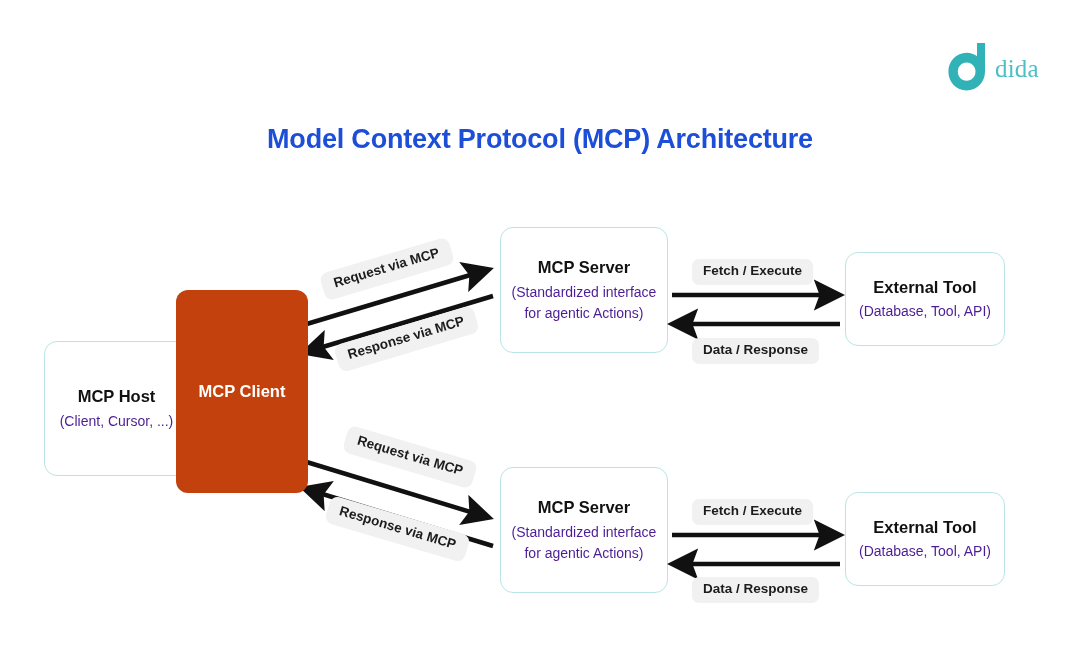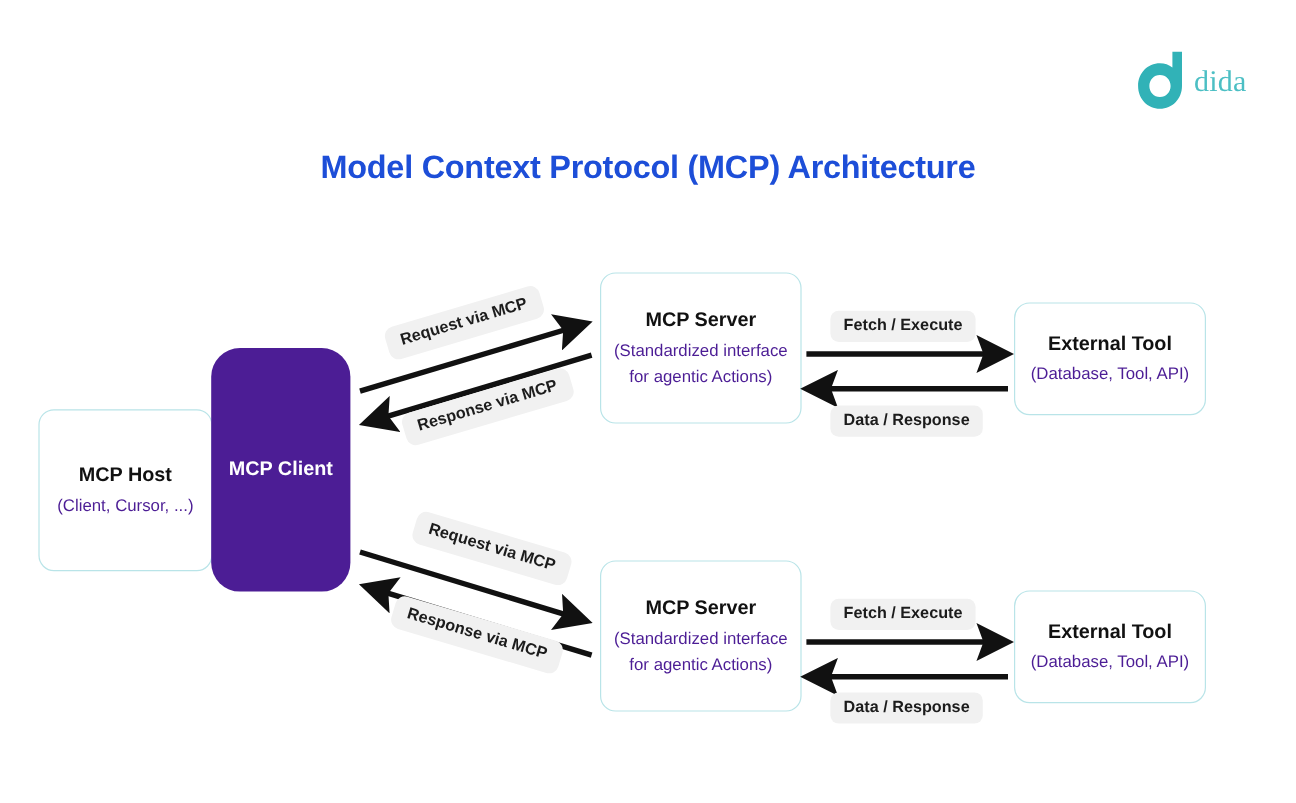--- a/index.html
+++ b/index.html
@@ -72,28 +72,28 @@
     color: #111111;
     line-height: 1.35;
   }
   .node .n-sub {
     font-size: 14px;
     color: #4c1d95;
     line-height: 1.5;
     font-weight: normal;
   }
 
-  #mcp-host   { left: 32px;  top: 341px; width: 145px; height: 135px; }
+  #mcp-host   { left: 44px;  top: 341px; width: 145px; height: 135px; }
   #mcp-host .n-title { margin-bottom: 3px; }
 
   #mcp-client {
-    left: 176px; top: 290px; width: 116px; height: 203px;
-    background: #4c1d95;
+    left: 176px; top: 290px; width: 132px; height: 203px;
+    background: #c2410c;
     border: none;
-    border-radius: 24px;
+    border-radius: 12px;
     z-index: 5;
   }
   #mcp-client .n-title { color: #ffffff; font-weight: bold; font-size: 16.5px; }
 
   #mcp-server-1 { left: 500px; top: 227px; width: 168px; height: 126px; }
   #mcp-server-2 { left: 500px; top: 467px; width: 168px; height: 126px; }
   #mcp-server-1 .n-title, #mcp-server-2 .n-title { margin-bottom: 4px; }
 
   #external-tool-1 { left: 845px; top: 252px; width: 160px; height: 94px; }
   #external-tool-2 { left: 845px; top: 492px; width: 160px; height: 94px; }

